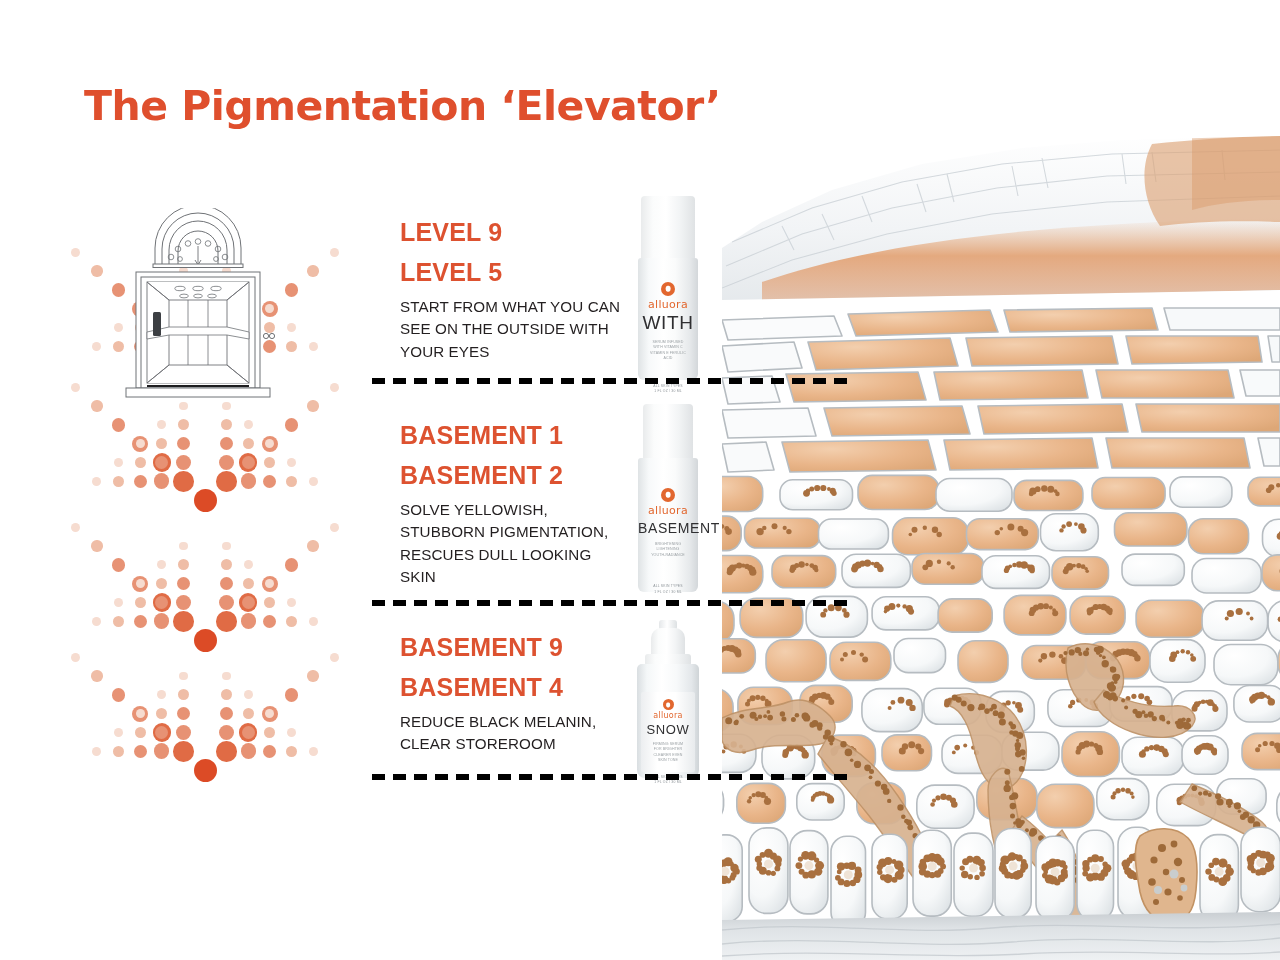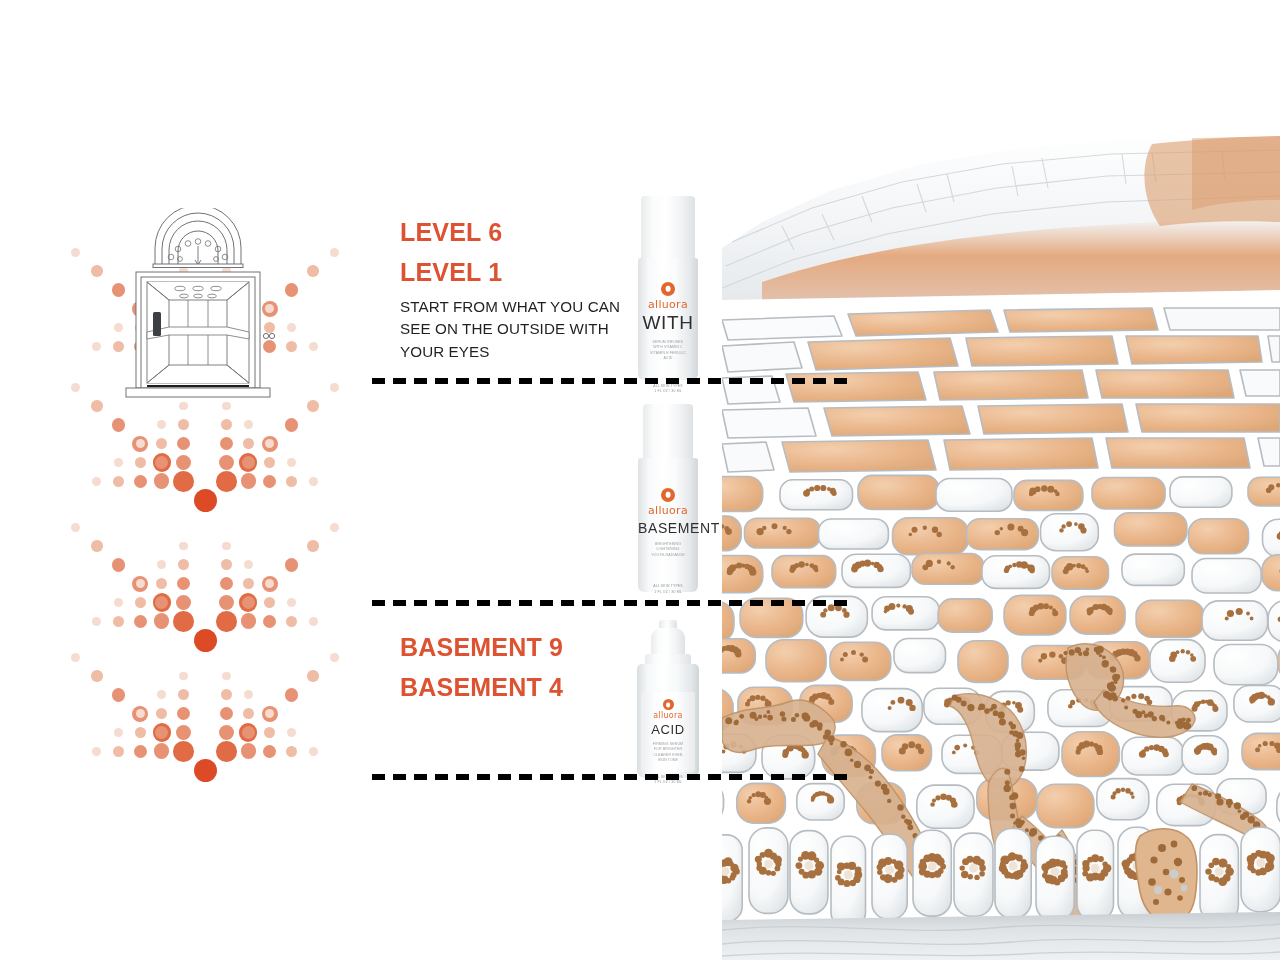--- a/index.html
+++ b/index.html
@@ -94,20 +94,21 @@
 
   
   #skin { position: absolute; left: 722px; top: 130px; width: 558px; height: 830px; overflow: hidden; }
   #skin svg { display: block; }
 </style>
 </head>
 <body>
 
 <div id="stage">
 
+  <div class="title">The Pigmentation ‘Elevator’</div>
 
   <div id="elevator-panel">
     <div id="dot-field">
         <div class="dot" style="left: 138.5px; top: 153.5px; height: 23px; width: 23px; background: rgb(220, 75, 38);"></div>
         <div class="dot" style="left: 118.052px; top: 135.872px; height: 20.6562px; width: 20.6562px; background: rgb(224, 107, 69);"></div>
         <div class="dot" style="left: 161.292px; top: 135.872px; height: 20.6562px; width: 20.6562px; background: rgb(224, 107, 69);"></div>
         <div class="dot" style="left: 97.6037px; top: 118.244px; height: 18.3125px; width: 18.3125px; background: rgb(224, 107, 69);"></div>
         <div class="dot" style="left: 184.084px; top: 118.244px; height: 18.3125px; width: 18.3125px; background: rgb(224, 107, 69);"></div>
         <div class="dot" style="left: 77.1556px; top: 100.616px; height: 15.9688px; width: 15.9688px; background: rgb(231, 146, 116);"></div>
         <div class="dot" style="left: 206.876px; top: 100.616px; height: 15.9688px; width: 15.9688px; background: rgb(231, 146, 116);"></div>
@@ -339,73 +340,79 @@
       </g>
 
       <g fill="#ffffff" stroke="#4b4e52" stroke-width="0.8">
         <circle cx="148" cy="128" r="2.6"></circle>
           <circle cx="154" cy="128" r="2.6"></circle>
       </g>
     </svg>
   </div>
 
   <div class="blk" style="left:400px; top:213px;">
-    <div class="hl">LEVEL 6</div>
-    <div class="hl">LEVEL 1</div>
+    <div class="hl">LEVEL 9</div>
+    <div class="hl">LEVEL 5</div>
     <div class="body">START FROM WHAT YOU CAN SEE ON THE OUTSIDE WITH YOUR EYES</div>
   </div>
 
   <div class="bottle" style="left:633px; top:196px; width:70px; height:184px;">
     <div class="b-cap" style="top:0; width:54px; height:64px;"></div>
     <div class="b-body" style="top:62px; width:60px; height:122px;">
       <div style="position:absolute;top:24px;left:0;width:100%;text-align:center;">
         <div class="b-brandmark" style="width:14px;height:14px;"></div>
         <div class="b-brand" style="margin-top:2px;">alluora</div>
         <div class="b-name" style="font-size:19px;margin-top:1px;">WITH</div>
         <div class="b-fine" style="margin-top:6px;padding:0 10px;">SERUM INFUSED WITH VITAMIN C VITAMIN E FERULIC ACID</div>
         <div class="b-foot" style="margin-top:22px;">ALL SKIN TYPES</div>
         <div class="b-foot">1 FL OZ / 30 ML</div>
       </div>
     </div>
   </div>
 
   <div class="dashline" style="top:378px;"></div>
 
+  <div class="blk" style="left:400px; top:416px;">
+    <div class="hl">BASEMENT 1</div>
+    <div class="hl">BASEMENT 2</div>
+    <div class="body">SOLVE YELLOWISH, STUBBORN PIGMENTATION, RESCUES DULL LOOKING SKIN</div>
+  </div>
 
   <div class="bottle" style="left:633px; top:404px; width:70px; height:190px;">
     <div class="b-cap" style="top:0; width:50px; height:56px;"></div>
     <div class="b-body" style="top:54px; width:60px; height:134px;">
       <div style="position:absolute;top:30px;left:0;width:100%;text-align:center;">
         <div class="b-brandmark" style="width:14px;height:14px;"></div>
         <div class="b-brand" style="margin-top:2px;">alluora</div>
         <div class="b-name" style="font-size:14px;margin-top:3px;">BASEMENT</div>
         <div class="b-fine" style="margin-top:6px;padding:0 11px;">BRIGHTENING LIGHTENING YOUTH-RADIANCE</div>
         <div class="b-foot" style="margin-top:26px;">ALL SKIN TYPES</div>
         <div class="b-foot">1 FL OZ / 30 ML</div>
       </div>
     </div>
   </div>
 
   <div class="dashline" style="top:600px;"></div>
 
   <div class="blk" style="left:400px; top:628px;">
     <div class="hl">BASEMENT 9</div>
     <div class="hl">BASEMENT 4</div>
+    <div class="body">REDUCE BLACK MELANIN, CLEAR STOREROOM</div>
   </div>
 
   <div class="bottle" style="left:628px; top:620px; width:80px; height:158px;">
     <div class="b-nozzle" style="top:0; width:18px; height:10px;"></div>
     <div class="b-cap" style="top:8px; width:34px; height:30px; border-radius:10px 10px 3px 3px;"></div>
     <div class="b-cap" style="top:34px; width:46px; height:12px; border-radius:3px;"></div>
     <div class="b-glass" style="top:44px; width:62px; height:114px;">
       <div class="b-label" style="top:28px; width:54px; height:80px;">
         <div style="padding-top:7px;">
           <div class="b-brandmark" style="width:11px;height:11px;"></div>
           <div class="b-brand" style="font-size:8px;margin-top:1px;">alluora</div>
-          <div class="b-name" style="font-size:13px;margin-top:2px;">ACID</div>
+          <div class="b-name" style="font-size:13px;margin-top:2px;">SNOW</div>
           <div class="b-fine" style="margin-top:5px;padding:0 8px;">FIRMING SERUM FOR BRIGHTER CLEARER EVEN SKIN TONE</div>
           <div class="b-foot" style="margin-top:11px;">ALL SKIN TYPES</div>
           <div class="b-foot">1 FL OZ / 30 ML</div>
         </div>
       </div>
     </div>
   </div>
 
   <div class="dashline" style="top:774px;"></div>
 

